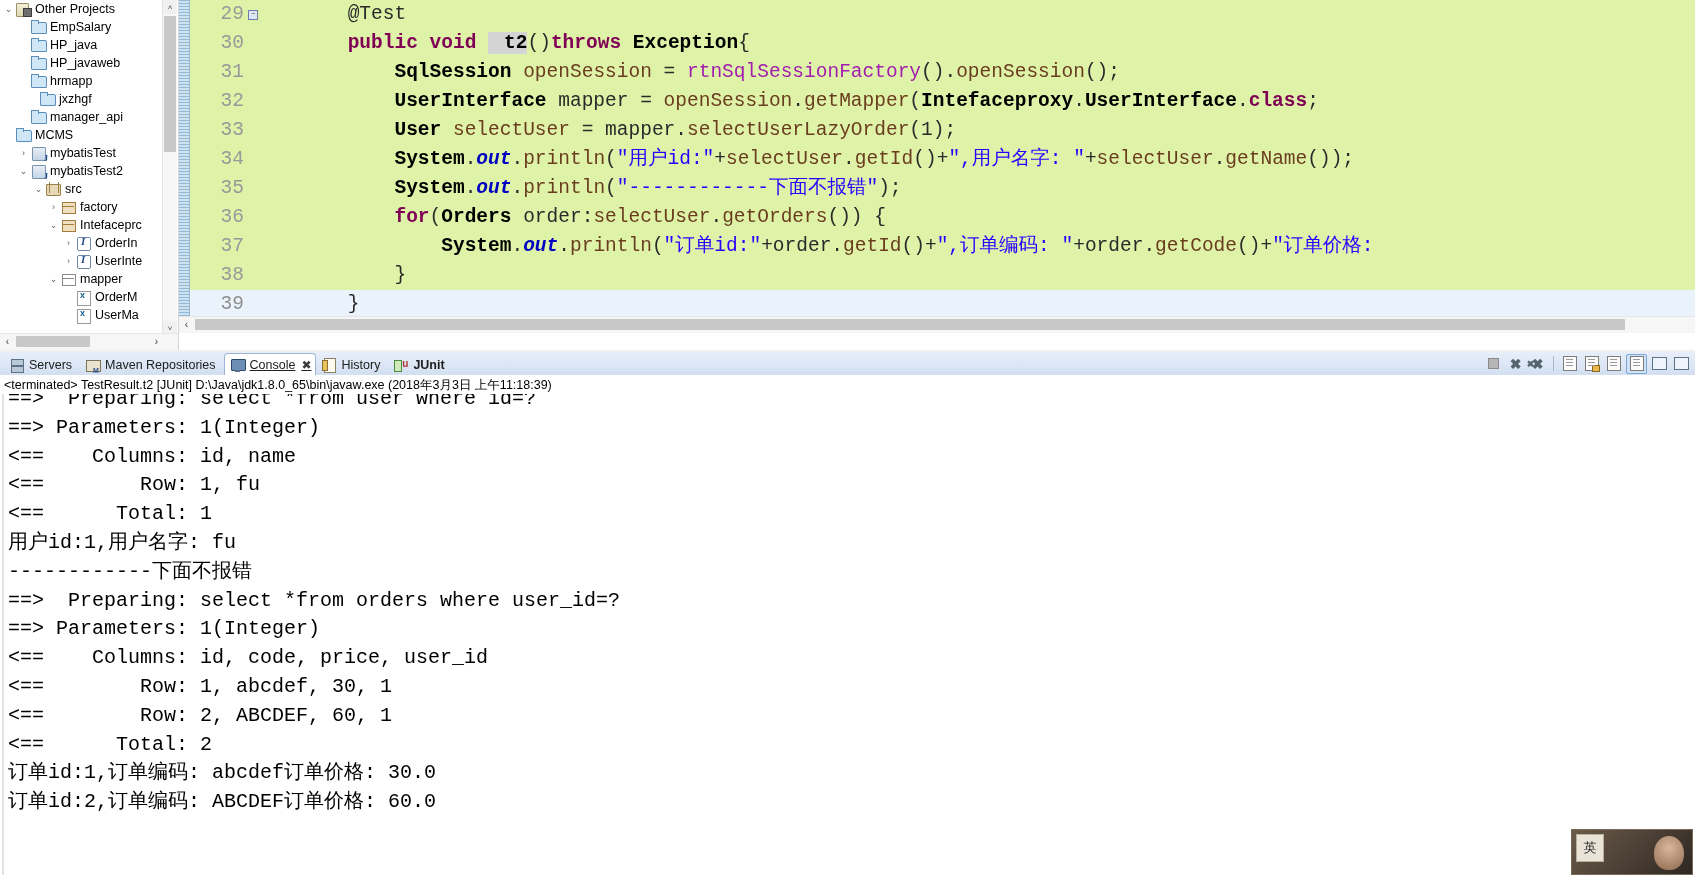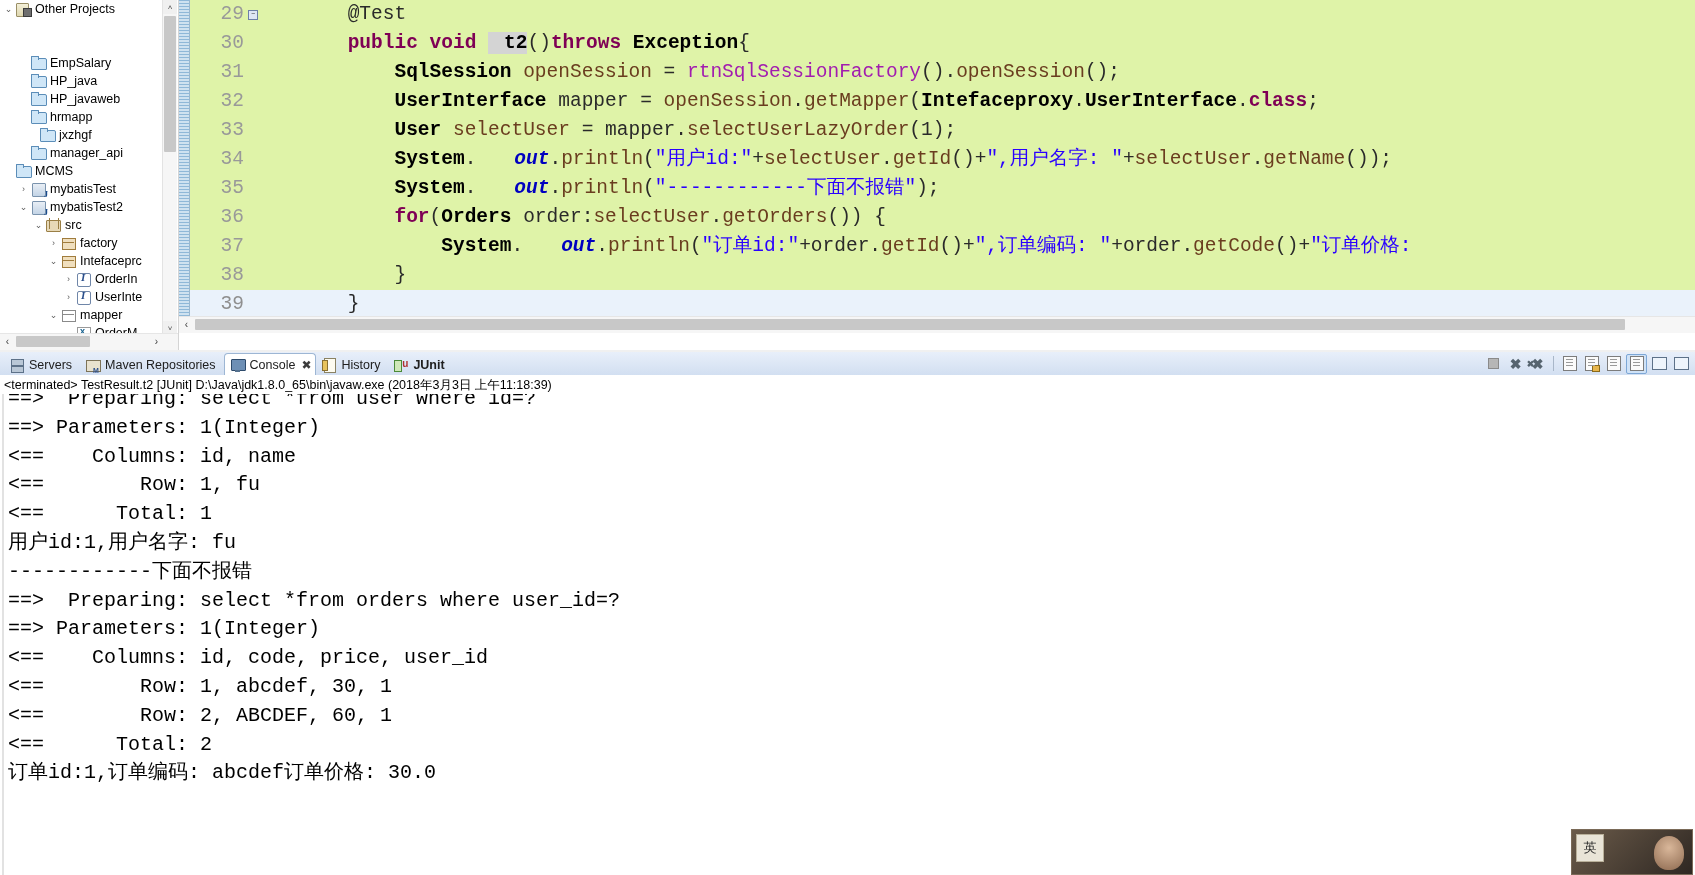--- a/index.html
+++ b/index.html
@@ -211,21 +211,21 @@
     position: absolute; left: 58px; top: 10px;
     width: 8px; height: 8px; border: 1px solid #6d7fa8;
     background: #dfe6f5; font-size: 7px; color: #333;
     line-height: 7px; text-align: center;
   }
   .kw  { color: #7f0055; font-weight: bold; }
   .typ { color: #000000; font-weight: bold; }
   .pln { color: #2a2a2a; }
   .str { color: #2a00ff; }
   .ital{ color: #a21caf; }
-  .fld { color: #0000c0; font-style: italic; font-weight: bold; margin-left: 38px; }
+  .fld { color: #0000c0; font-style: italic; font-weight: bold; }
   .mth { color: #6a3d1f; }
   .sel-word { background: #d4d4d4; padding-left: 16px; }
 
   
   .hscroll-ed {
     position: absolute; left: 179px; bottom: 17px;
     width: 1516px; height: 16px;
     background: #f6f6f6; border-top: 1px solid #e6e6e6;
   }
   .hscroll-ed .arrow-l {
@@ -252,20 +252,21 @@
   .tab {
     display: flex; align-items: center; height: 21px;
     padding: 0 8px 0 5px; font-size: 12.5px; color: #202020;
     white-space: nowrap;
   }
   .tab.active {
     background: #ffffff;
     border: 1px solid #9db6d4; border-bottom: none;
     border-radius: 4px 4px 0 0;
     padding: 0 4px 0 5px;
+    text-decoration: underline;
   }
   .tab.bold { font-weight: bold; }
   .tab-ico {
     width: 16px; min-width: 16px; height: 14px;
     margin-right: 4px; position: relative; display: inline-block;
   }
   .ic-servers::before {
     content: ""; position: absolute; left: 2px; top: 1px;
     width: 11px; height: 5px; background: #b9c7d6; border: 1px solid #5d7188;
   }
@@ -402,21 +403,21 @@
 
   <div class="top-row">
 
     <div class="explorer">
       <div class="tree" id="tree">
           <div class="tree-row" style="padding-left: 2px;">
             <span class="twisty">⌄</span>
             <span class="tico ico-root"></span>
             <span class="tree-label">Other Projects</span>
           </div>
-          <div class="tree-row" style="padding-left: 17px; margin-top: 36px;">
+          <div class="tree-row" style="padding-left: 17px;">
             <span class="twisty none"></span>
             <span class="tico ico-folder"></span>
             <span class="tree-label">EmpSalary</span>
           </div>
           <div class="tree-row" style="padding-left: 17px;">
             <span class="twisty none"></span>
             <span class="tico ico-folder"></span>
             <span class="tree-label">HP_java</span>
           </div>
           <div class="tree-row" style="padding-left: 17px;">
@@ -591,20 +592,21 @@
           <div class="cline">&lt;==      Total: 1</div>
           <div class="cline">用户id:1,用户名字: fu</div>
           <div class="cline">------------下面不报错</div>
           <div class="cline">==&gt;  Preparing: select *from orders where user_id=?</div>
           <div class="cline">==&gt; Parameters: 1(Integer)</div>
           <div class="cline">&lt;==    Columns: id, code, price, user_id</div>
           <div class="cline">&lt;==        Row: 1, abcdef, 30, 1</div>
           <div class="cline">&lt;==        Row: 2, ABCDEF, 60, 1</div>
           <div class="cline">&lt;==      Total: 2</div>
           <div class="cline">订单id:1,订单编码: abcdef订单价格: 30.0</div>
+          <div class="cline">订单id:2,订单编码: ABCDEF订单价格: 60.0</div>
         </div>
     </div>
 
     <div class="cam">
       <div class="cam-badge">英</div>
       <div class="cam-face"></div>
     </div>
   </div>
 </div>
 

